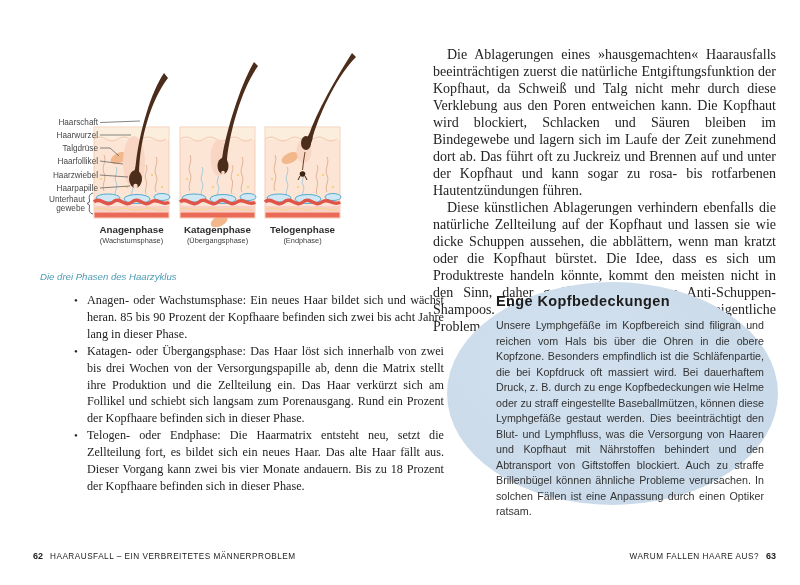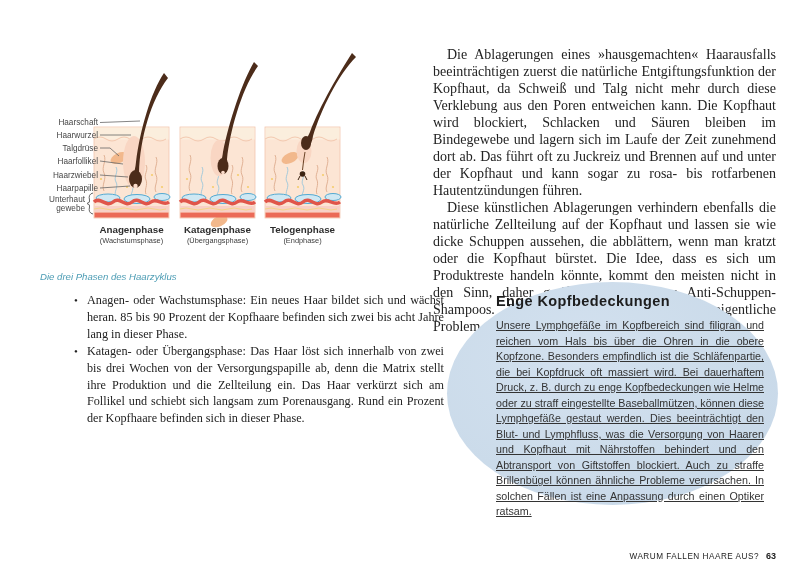--- a/index.html
+++ b/index.html
@@ -16,21 +16,21 @@
 
   
   #body-text{position:absolute;left:433px;top:46px;width:343px;}
   #body-text p{margin:0;text-indent:14px;font-size:14px;line-height:17px;text-align:justify;color:#232323;}
 
   #callout{position:absolute;left:447px;top:282px;width:331px;height:223px;border-radius:50%;
       background:radial-gradient(ellipse at 40% 35%, #d3e1ef 0%, #cbdbea 60%, #c6d7e8 100%);}
   #callout-title{position:absolute;left:49px;top:11px;font-family:"Liberation Sans",sans-serif;
       font-weight:bold;font-size:14.5px;letter-spacing:.4px;color:#1d1d1d;}
   #callout-body{position:absolute;left:49px;top:36px;width:268px;font-family:"Liberation Sans",sans-serif;
-      font-size:10.7px;line-height:15.5px;text-align:justify;color:#333;text-decoration:underline;}
+      font-size:10.7px;line-height:15.5px;text-align:justify;color:#333;}
 
   
   .footer{position:absolute;top:551px;font-family:"Liberation Sans",sans-serif;font-size:8.2px;
       letter-spacing:.5px;color:#222;white-space:nowrap;}
   #footer-left{left:33px;}
   #footer-right{right:24px;text-align:left;}
   .footer .pagenum{font-weight:bold;font-size:9px;letter-spacing:0;}
   #footer-left .pagenum{margin-right:7px;}
   #footer-right .pagenum{margin-left:7px;}
 
@@ -164,22 +164,26 @@
     <text class="phase-sub" x="187.5" y="213" text-anchor="middle">(Übergangsphase)</text>
     <text class="phase-name" x="272.5" y="203" text-anchor="middle">Telogenphase</text>
     <text class="phase-sub" x="272.5" y="213" text-anchor="middle">(Endphase)</text>
   </svg>
 
   <div id="diagram-caption">Die drei Phasen des Haarzyklus</div>
 
   <ul id="bullet-list">
     <li>Anagen- oder Wachstumsphase: Ein neues Haar bildet sich und wächst heran. 85 bis 90 Prozent der Kopfhaare befinden sich zwei bis acht Jahre lang in dieser Phase.</li>
     <li>Katagen- oder Übergangsphase: Das Haar löst sich innerhalb von zwei bis drei Wochen von der Versorgungspapille ab, denn die Matrix stellt ihre Produktion und die Zellteilung ein. Das Haar verkürzt sich am Follikel und schiebt sich langsam zum Porenausgang. Rund ein Prozent der Kopfhaare befinden sich in dieser Phase.</li>
+    <li>Telogen- oder Endphase: Die Haarmatrix entsteht neu, setzt die Zellteilung fort, es bildet sich ein neues Haar. Das alte Haar fällt aus. Dieser Vorgang kann zwei bis vier Monate andauern. Bis zu 18 Prozent der Kopfhaare befinden sich in dieser Phase.</li>
   </ul>
 
+  <div id="footer-left" class="footer">
+    <span class="pagenum">62</span><span>HAARAUSFALL – EIN VERBREITETES MÄNNERPROBLEM</span>
+  </div>
 
   <div id="body-text">
     <p>Die Ablagerungen eines »hausgemachten« Haarausfalls beeinträchtigen zuerst die natürliche Entgiftungsfunktion der Kopfhaut, da Schweiß und Talg nicht mehr durch diese Verklebung aus den Poren entweichen kann. Die Kopfhaut wird blockiert, Schlacken und Säuren bleiben im Bindegewebe und lagern sich im Laufe der Zeit zunehmend dort ab. Das führt oft zu Juckreiz und Brennen auf und unter der Kopfhaut und kann sogar zu rosa- bis rotfarbenen Hautentzündungen führen.</p>
     <p>Diese künstlichen Ablagerungen verhindern ebenfalls die natürliche Zellteilung auf der Kopfhaut und lassen sie wie dicke Schuppen aussehen, die abblättern, wenn man kratzt oder die Kopfhaut bürstet. Die Idee, dass es sich um Produktreste handeln könnte, kommt den meisten nicht in den Sinn, daher greifen sie häufig zu Anti-Schuppen-Shampoos. Diese lösen jedoch nicht das eigentliche Problem, sondern reizen die Kopfhaut noch</p>
   </div>
 
   <div id="callout">
     <div id="callout-title">Enge Kopfbedeckungen</div>
     <div id="callout-body">Unsere Lymphgefäße im Kopfbereich sind filigran und reichen vom Hals bis über die Ohren in die obere Kopfzone. Besonders empfindlich ist die Schläfenpartie, die bei Kopfdruck oft massiert wird. Bei dauerhaftem Druck, z. B. durch zu enge Kopfbedeckungen wie Helme oder zu straff eingestellte Baseballmützen, können diese Lymphgefäße gestaut werden. Dies beeinträchtigt den Blut- und Lymphfluss, was die Versorgung von Haaren und Kopfhaut mit Nährstoffen behindert und den Abtransport von Giftstoffen blockiert. Auch zu straffe Brillenbügel können ähnliche Probleme verursachen. In solchen Fällen ist eine Anpassung durch einen Optiker ratsam.</div>
   </div>

